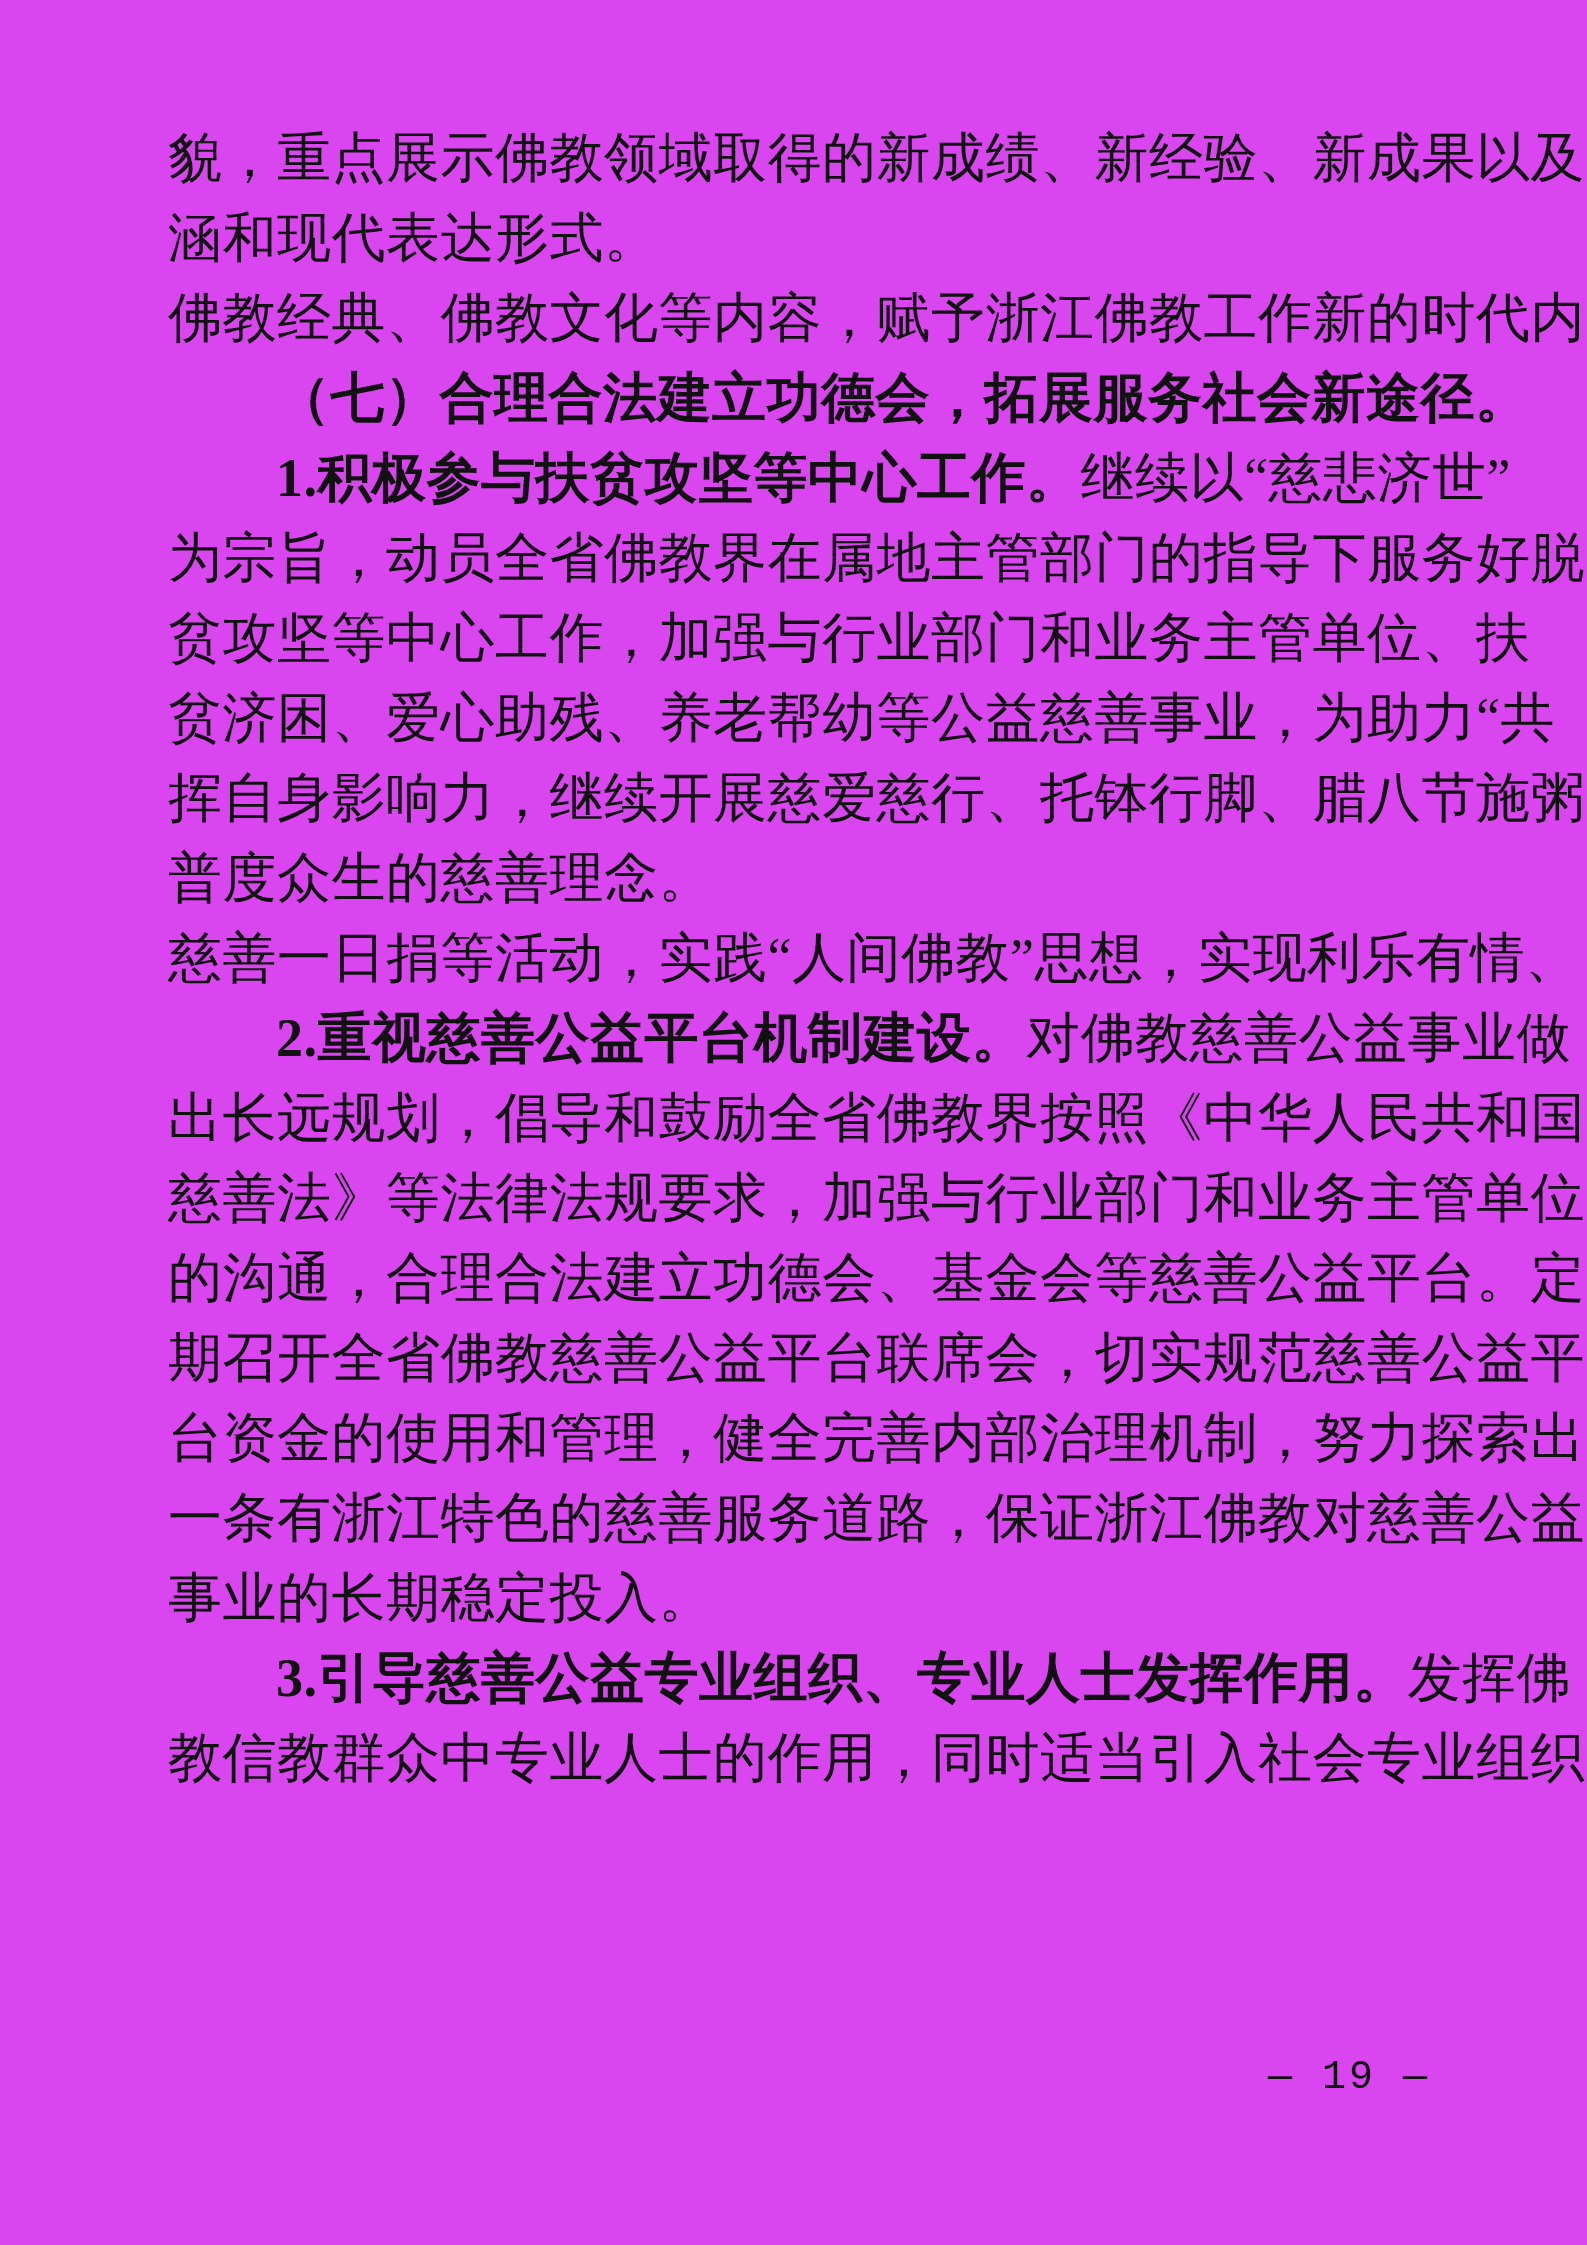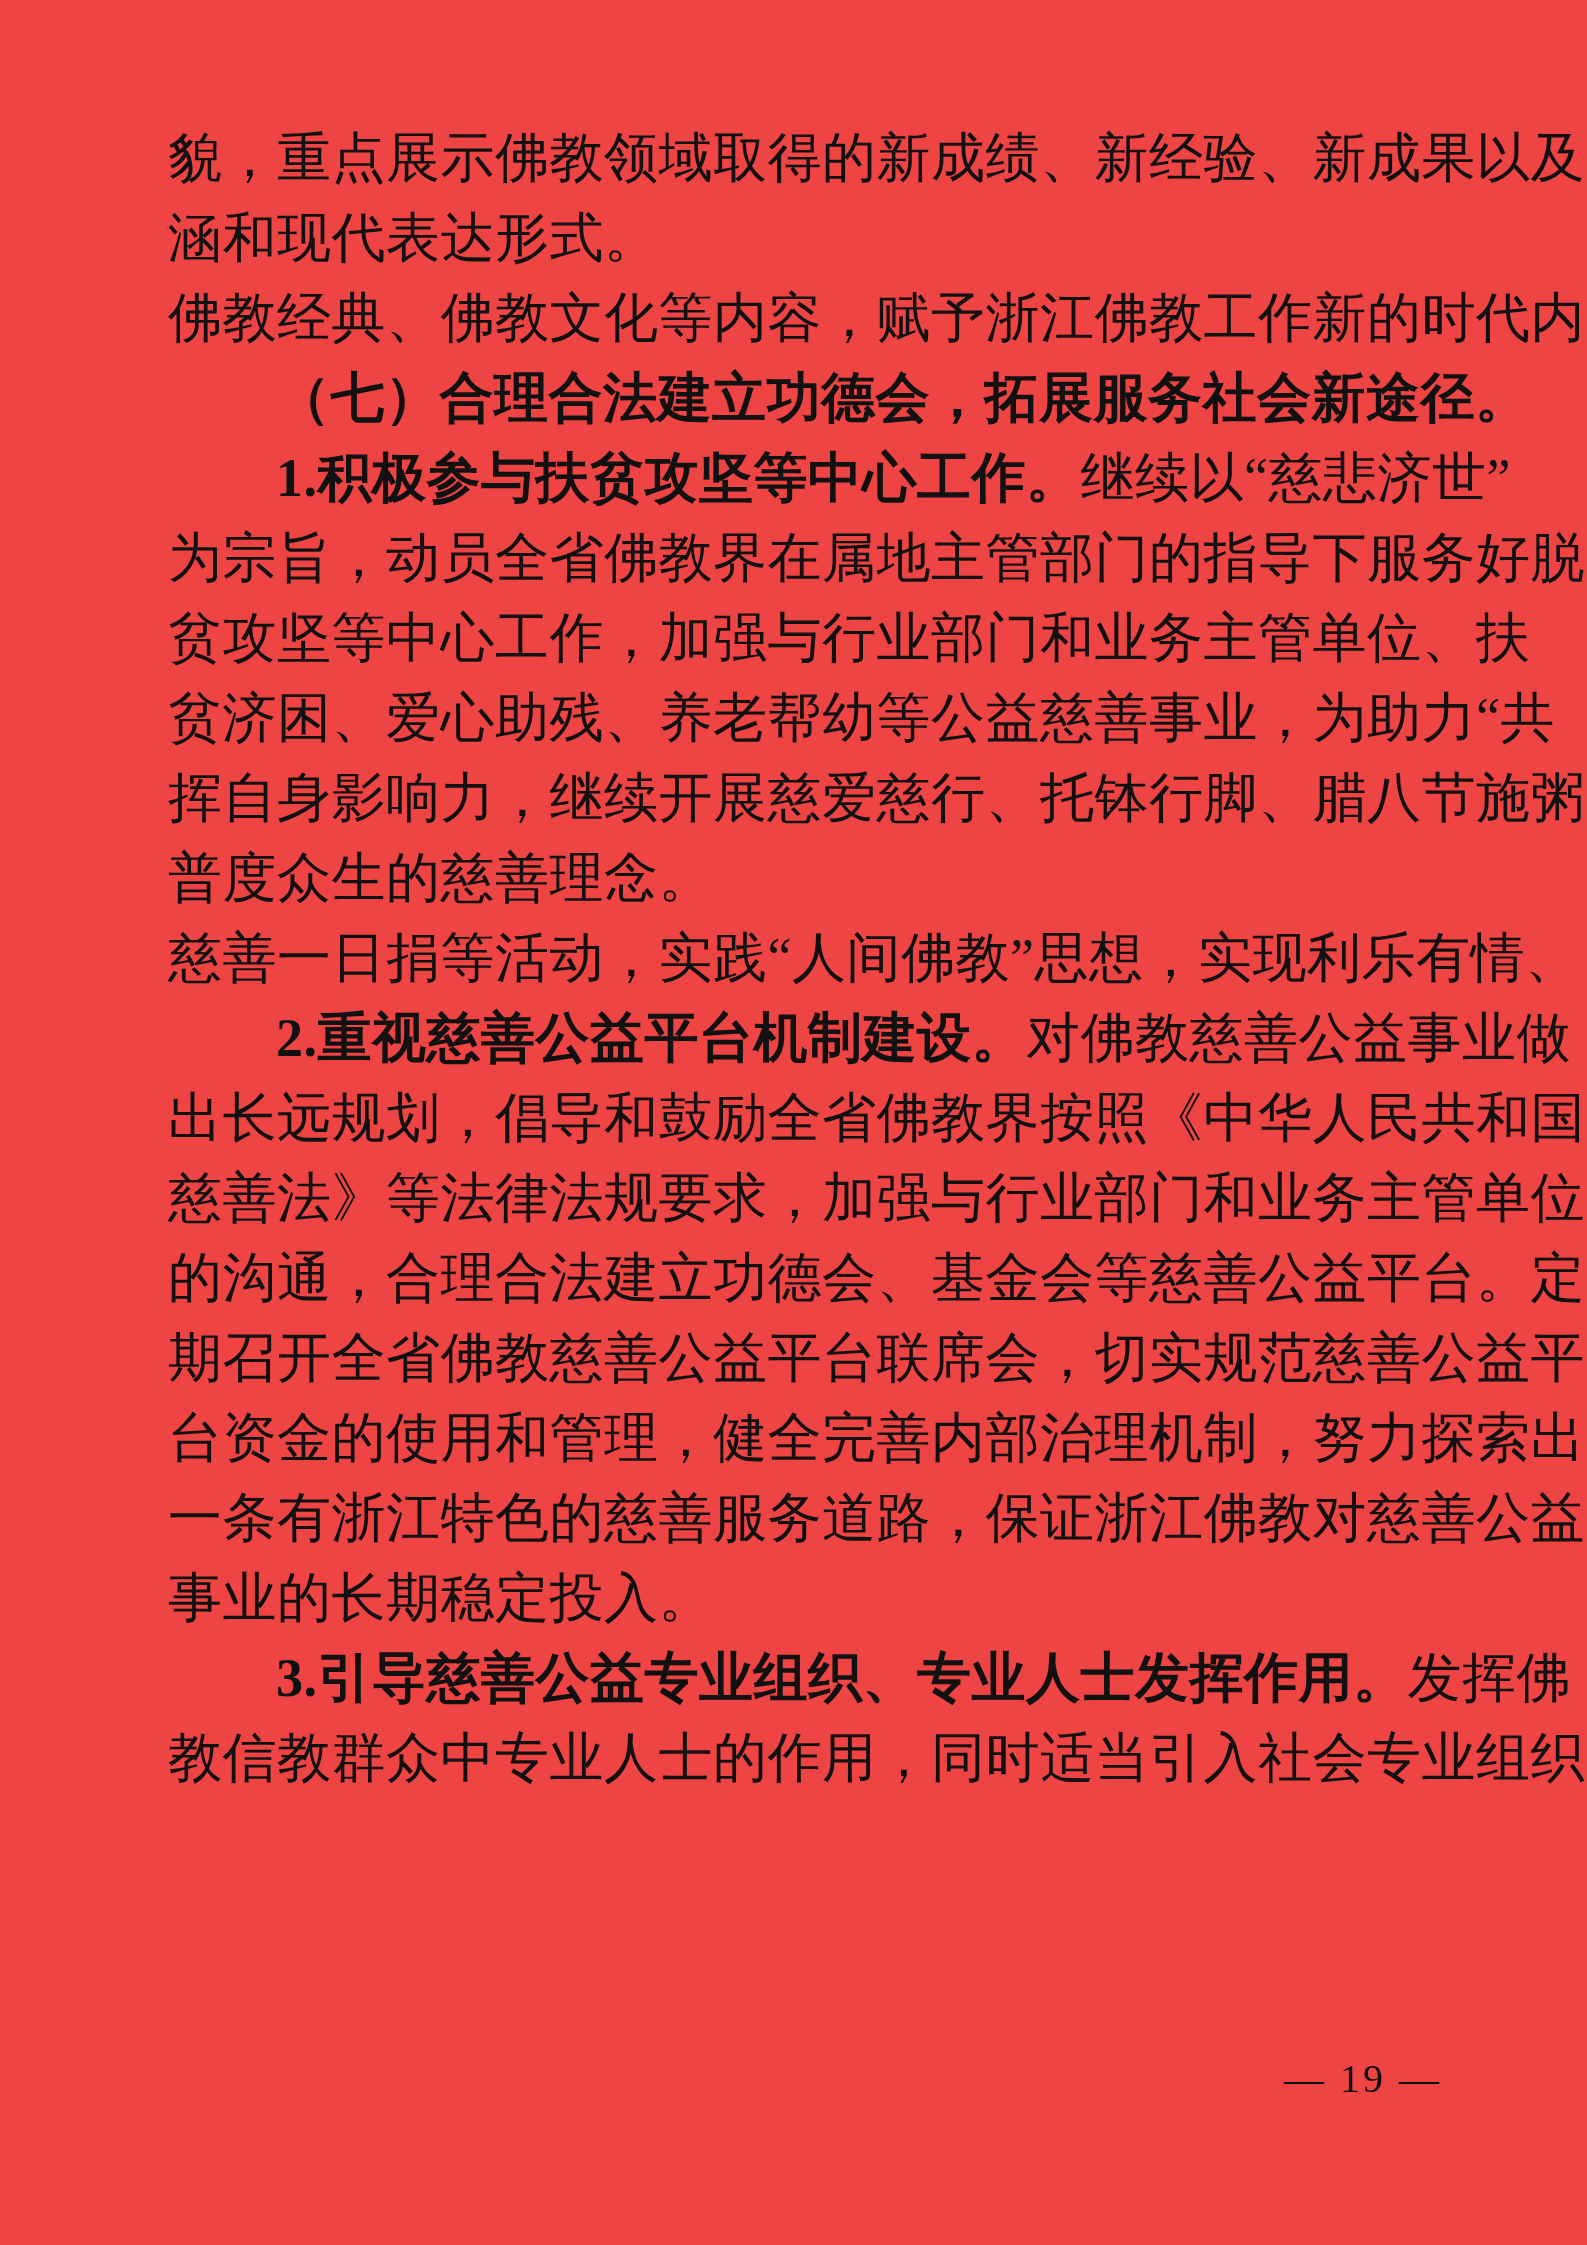--- a/index.html
+++ b/index.html
@@ -8,21 +8,21 @@
     padding: 0;
     background: #ffffff;
   }
   body {
     font-family: "Liberation Serif", "DejaVu Serif", serif;
   }
   .page {
     position: relative;
     width: 1587px;
     height: 2245px;
-    background: #ef4444;
+    background: #d946ef;
     overflow: hidden;
     box-sizing: border-box;
   }
   .content {
     position: absolute;
     left: 168px;
     top: 118px;
     width: 1262px;
   }
   .line {
@@ -42,22 +42,21 @@
   }
   .footer {
     position: absolute;
     left: 0;
     top: 2055px;
     width: 1430px;
     text-align: right;
     font-size: 40px;
     color: #111111;
     letter-spacing: 3px;
-    font-family: Liberation Serif, serif;
-    padding-left: 12px;
+    font-family: Liberation Mono, monospace;
   }
 </style>
 </head>
 <body>
 
 <div class="page">
   <div class="content" id="doc-body">
       <div class="line">貌，重点展示佛教领域取得的新成绩、新经验、新成果以及</div>
       <div class="line">涵和现代表达形式。</div>
       <div class="line">佛教经典、佛教文化等内容，赋予浙江佛教工作新的时代内</div>

